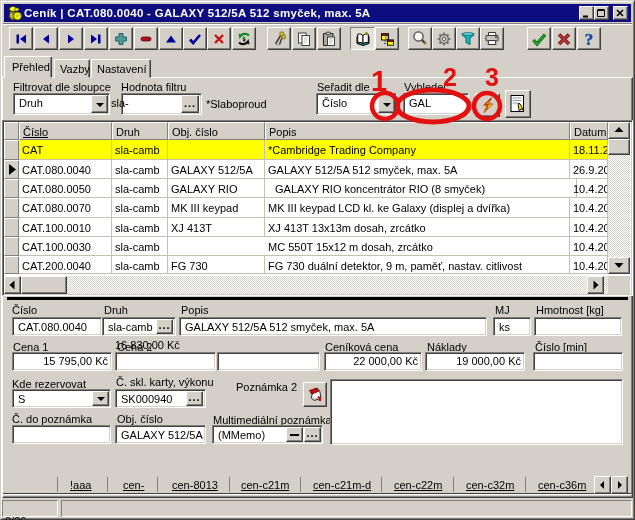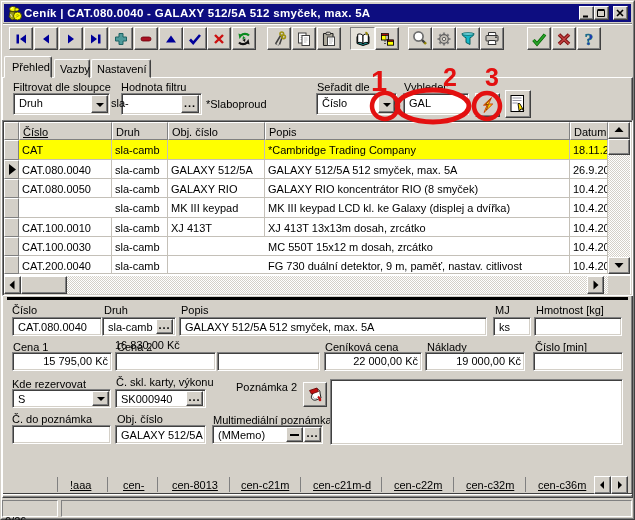--- a/index.html
+++ b/index.html
@@ -282,24 +282,25 @@
 <div class="abs" style="left:15px;top:38px;width:93px;height:19px;border-right:1px solid #c4c0b8;padding:4px 0 0 3px;white-space:nowrap;overflow:hidden">CAT.080.0040</div>
 <div class="abs" style="left:108px;top:38px;width:56px;height:19px;border-right:1px solid #c4c0b8;padding:4px 0 0 3px;white-space:nowrap;overflow:hidden">sla-camb</div>
 <div class="abs" style="left:164px;top:38px;width:97px;height:19px;border-right:1px solid #c4c0b8;padding:4px 0 0 3px;white-space:nowrap;overflow:hidden">GALAXY 512/5A</div>
 <div class="abs" style="left:261px;top:38px;width:305px;height:19px;border-right:1px solid #c4c0b8;padding:4px 0 0 3px;white-space:nowrap;overflow:hidden">GALAXY 512/5A 512 smyček, max. 5A</div>
 <div class="abs" style="left:566px;top:38px;width:38px;height:19px;border-right:1px solid #c4c0b8;padding:4px 0 0 3px;white-space:nowrap;overflow:hidden">26.9.20</div>
 <div class="abs" style="left:15px;top:57px;width:589px;height:19px;background:#fff;border-bottom:1px solid #c4c0b8"></div>
 <div class="abs" style="left:0;top:57px;width:15px;height:19px;background:#d4d0c8;border:1px solid;border-color:#fff #808080 #808080 #fff"></div>
 <div class="abs" style="left:15px;top:57px;width:93px;height:19px;border-right:1px solid #c4c0b8;padding:4px 0 0 3px;white-space:nowrap;overflow:hidden">CAT.080.0050</div>
 <div class="abs" style="left:108px;top:57px;width:56px;height:19px;border-right:1px solid #c4c0b8;padding:4px 0 0 3px;white-space:nowrap;overflow:hidden">sla-camb</div>
 <div class="abs" style="left:164px;top:57px;width:97px;height:19px;border-right:1px solid #c4c0b8;padding:4px 0 0 3px;white-space:nowrap;overflow:hidden">GALAXY RIO</div>
-<div class="abs" style="left:261px;top:57px;width:305px;height:19px;border-right:1px solid #c4c0b8;padding:4px 0 12px 3px;white-space:nowrap;overflow:hidden">GALAXY RIO koncentrátor RIO (8 smyček)</div>
+<div class="abs" style="left:268px;top:57px;width:305px;height:19px;border-right:1px solid #c4c0b8;padding:4px 0 12px 3px;white-space:nowrap;overflow:hidden">GALAXY RIO koncentrátor RIO (8 smyček)</div>
 <div class="abs" style="left:566px;top:57px;width:38px;height:19px;border-right:1px solid #c4c0b8;padding:4px 0 0 3px;white-space:nowrap;overflow:hidden">10.4.20</div>
 <div class="abs" style="left:15px;top:76px;width:589px;height:20px;background:#fff;border-bottom:1px solid #c4c0b8"></div>
 <div class="abs" style="left:0;top:76px;width:15px;height:20px;background:#d4d0c8;border:1px solid;border-color:#fff #808080 #808080 #fff"></div>
+<div class="abs" style="left:15px;top:76px;width:93px;height:20px;border-right:1px solid #c4c0b8;padding:4px 0 0 3px;white-space:nowrap;overflow:hidden">CAT.080.0070</div>
 <div class="abs" style="left:108px;top:76px;width:56px;height:20px;border-right:1px solid #c4c0b8;padding:4px 0 0 3px;white-space:nowrap;overflow:hidden">sla-camb</div>
 <div class="abs" style="left:261px;top:76px;width:305px;height:20px;border-right:1px solid #c4c0b8;padding:4px 0 0 3px;white-space:nowrap;overflow:hidden">MK III keypad LCD kl. ke Galaxy (displej a dvířka)</div>
 <div class="abs" style="left:164px;top:76px;width:97px;height:20px;border-right:1px solid #c4c0b8;padding:4px 0 0 3px;white-space:nowrap;overflow:hidden">MK III keypad</div>
 <div class="abs" style="left:566px;top:76px;width:38px;height:20px;border-right:1px solid #c4c0b8;padding:4px 0 0 3px;white-space:nowrap;overflow:hidden">10.4.20</div>
 <div class="abs" style="left:15px;top:96px;width:589px;height:19px;background:#fff;border-bottom:1px solid #c4c0b8"></div>
 <div class="abs" style="left:0;top:96px;width:15px;height:19px;background:#d4d0c8;border:1px solid;border-color:#fff #808080 #808080 #fff"></div>
 <div class="abs" style="left:15px;top:96px;width:93px;height:19px;border-right:1px solid #c4c0b8;padding:4px 0 0 3px;white-space:nowrap;overflow:hidden">CAT.100.0010</div>
 <div class="abs" style="left:108px;top:96px;width:56px;height:19px;border-right:1px solid #c4c0b8;padding:4px 0 0 3px;white-space:nowrap;overflow:hidden">sla-camb</div>
 <div class="abs" style="left:164px;top:96px;width:97px;height:19px;border-right:1px solid #c4c0b8;padding:4px 0 0 3px;white-space:nowrap;overflow:hidden">XJ 413T</div>
 <div class="abs" style="left:261px;top:96px;width:305px;height:19px;border-right:1px solid #c4c0b8;padding:4px 0 0 3px;white-space:nowrap;overflow:hidden">XJ 413T 13x13m dosah, zrcátko</div>
@@ -307,20 +308,21 @@
 <div class="abs" style="left:15px;top:115px;width:589px;height:19px;background:#fff;border-bottom:1px solid #c4c0b8"></div>
 <div class="abs" style="left:0;top:115px;width:15px;height:19px;background:#d4d0c8;border:1px solid;border-color:#fff #808080 #808080 #fff"></div>
 <div class="abs" style="left:15px;top:115px;width:93px;height:19px;border-right:1px solid #c4c0b8;padding:4px 0 0 3px;white-space:nowrap;overflow:hidden">CAT.100.0030</div>
 <div class="abs" style="left:108px;top:115px;width:56px;height:19px;border-right:1px solid #c4c0b8;padding:4px 0 0 3px;white-space:nowrap;overflow:hidden">sla-camb</div>
 <div class="abs" style="left:261px;top:115px;width:305px;height:19px;border-right:1px solid #c4c0b8;padding:4px 0 0 3px;white-space:nowrap;overflow:hidden">MC 550T 15x12 m dosah, zrcátko</div>
 <div class="abs" style="left:566px;top:115px;width:38px;height:19px;border-right:1px solid #c4c0b8;padding:4px 0 0 3px;white-space:nowrap;overflow:hidden">10.4.20</div>
 <div class="abs" style="left:15px;top:134px;width:589px;height:18px;background:#fff;border-bottom:1px solid #c4c0b8"></div>
 <div class="abs" style="left:0;top:134px;width:15px;height:18px;background:#d4d0c8;border:1px solid;border-color:#fff #808080 #808080 #fff"></div>
 <div class="abs" style="left:15px;top:134px;width:93px;height:18px;border-right:1px solid #c4c0b8;padding:4px 0 0 3px;white-space:nowrap;overflow:hidden">CAT.200.0040</div>
 <div class="abs" style="left:108px;top:134px;width:56px;height:18px;border-right:1px solid #c4c0b8;padding:4px 0 0 3px;white-space:nowrap;overflow:hidden">sla-camb</div>
+<div class="abs" style="left:164px;top:134px;width:97px;height:18px;border-right:1px solid #c4c0b8;padding:4px 0 0 3px;white-space:nowrap;overflow:hidden">FG 730</div>
 <div class="abs" style="left:261px;top:134px;width:305px;height:18px;border-right:1px solid #c4c0b8;padding:4px 0 0 3px;white-space:nowrap;overflow:hidden">FG 730 duální detektor, 9 m, paměť, nastav. citlivost</div>
 <div class="abs" style="left:566px;top:134px;width:38px;height:18px;border-right:1px solid #c4c0b8;padding:4px 0 0 3px;white-space:nowrap;overflow:hidden">10.4.20</div>
 </div>
 <div class="abs" style="left:608px;top:122px;width:22px;height:152px;background:repeating-conic-gradient(#fff 0% 25%, #d4d0c8 0% 50%) 0 0/2px 2px"></div>
 <div class="btn abs" style="left:608px;top:122px;width:22px;height:17px">
       <svg width="20" height="15">
         <path d="M10 4l4.5 5h-9z" fill="#000"></path>
       </svg>
     </div>
 <div class="btn abs" style="left:608px;top:139px;width:22px;height:16px"></div>

